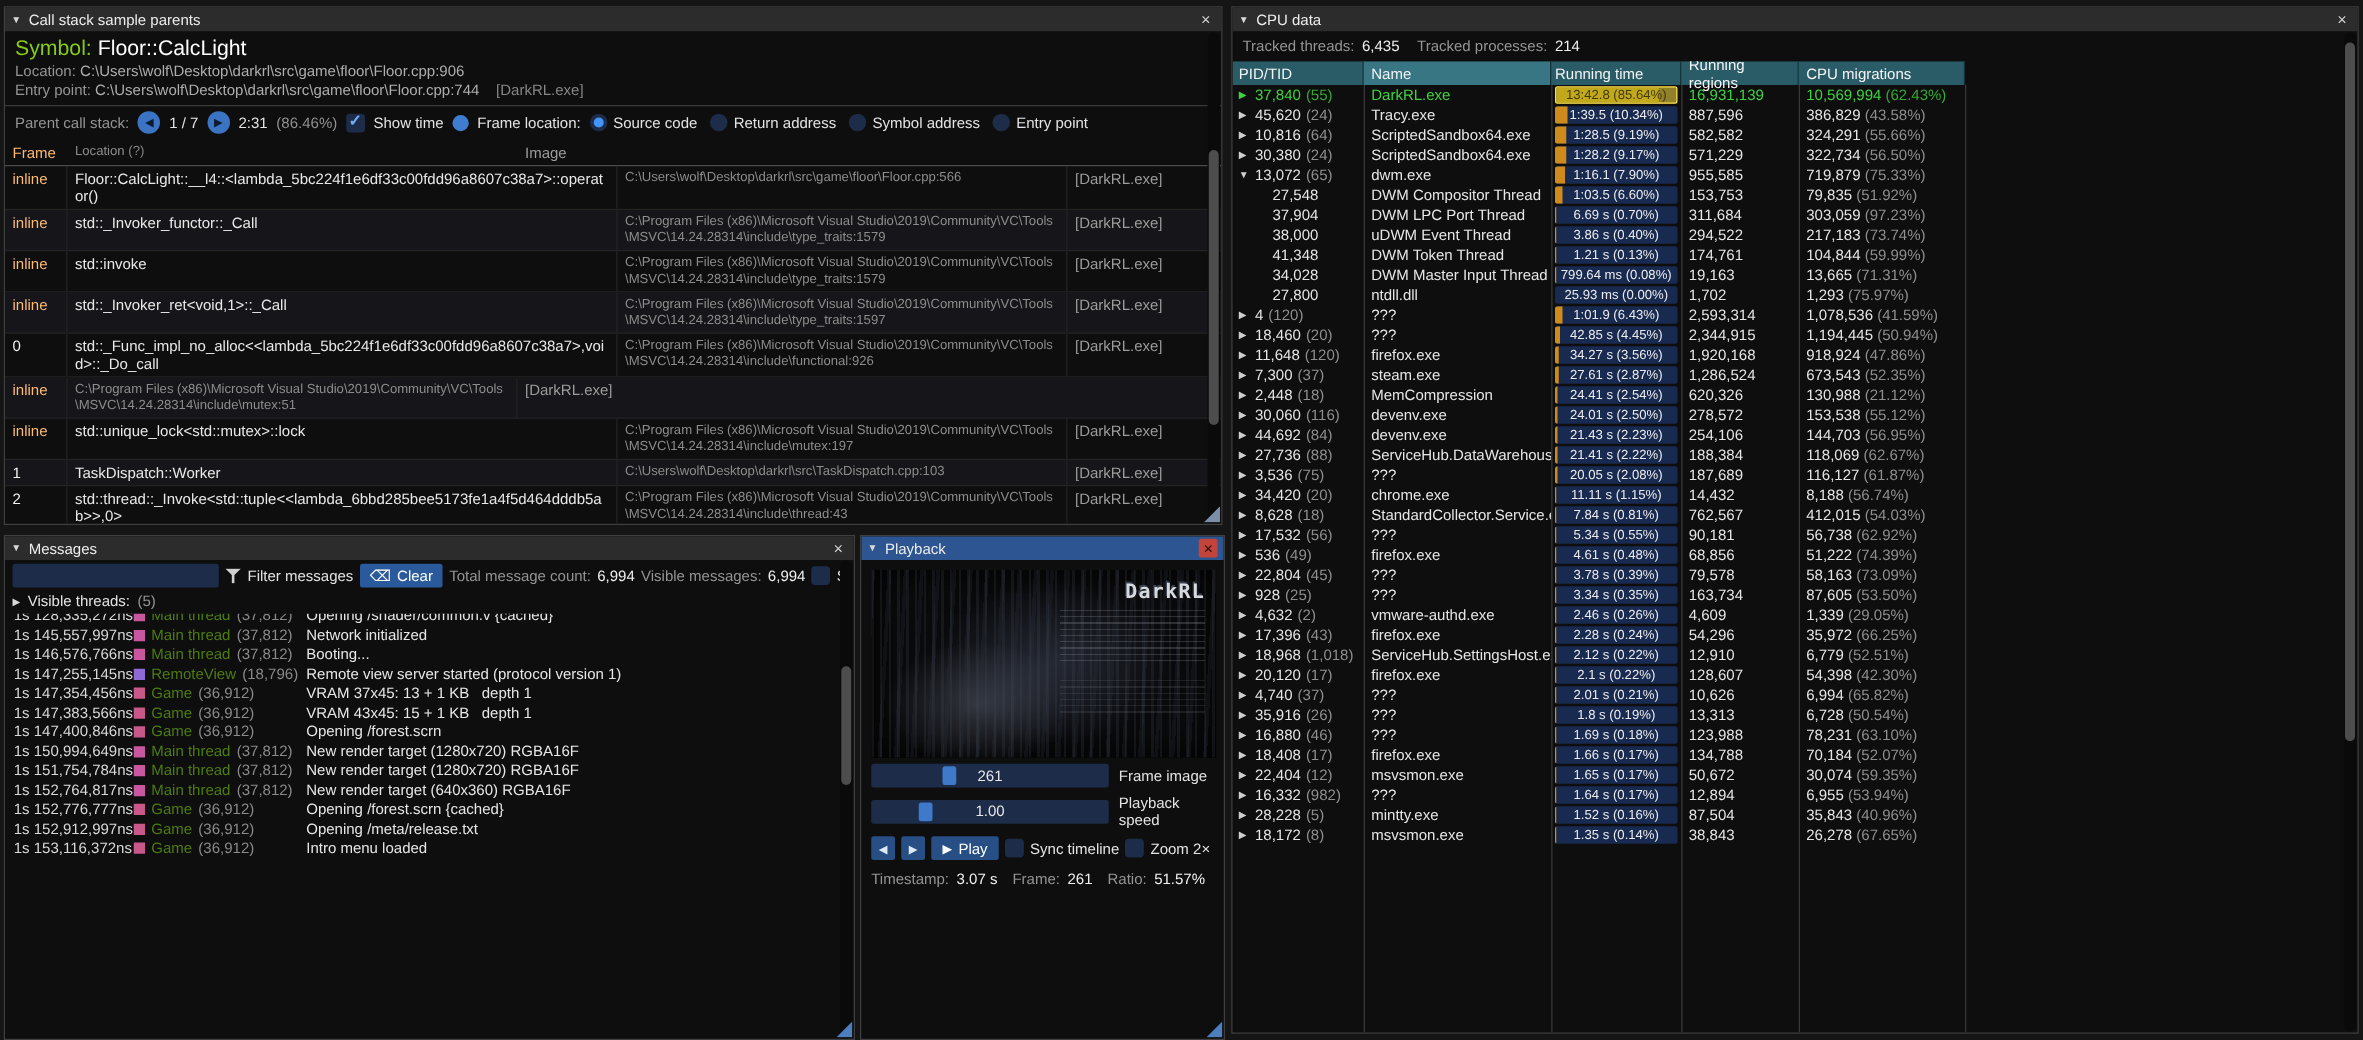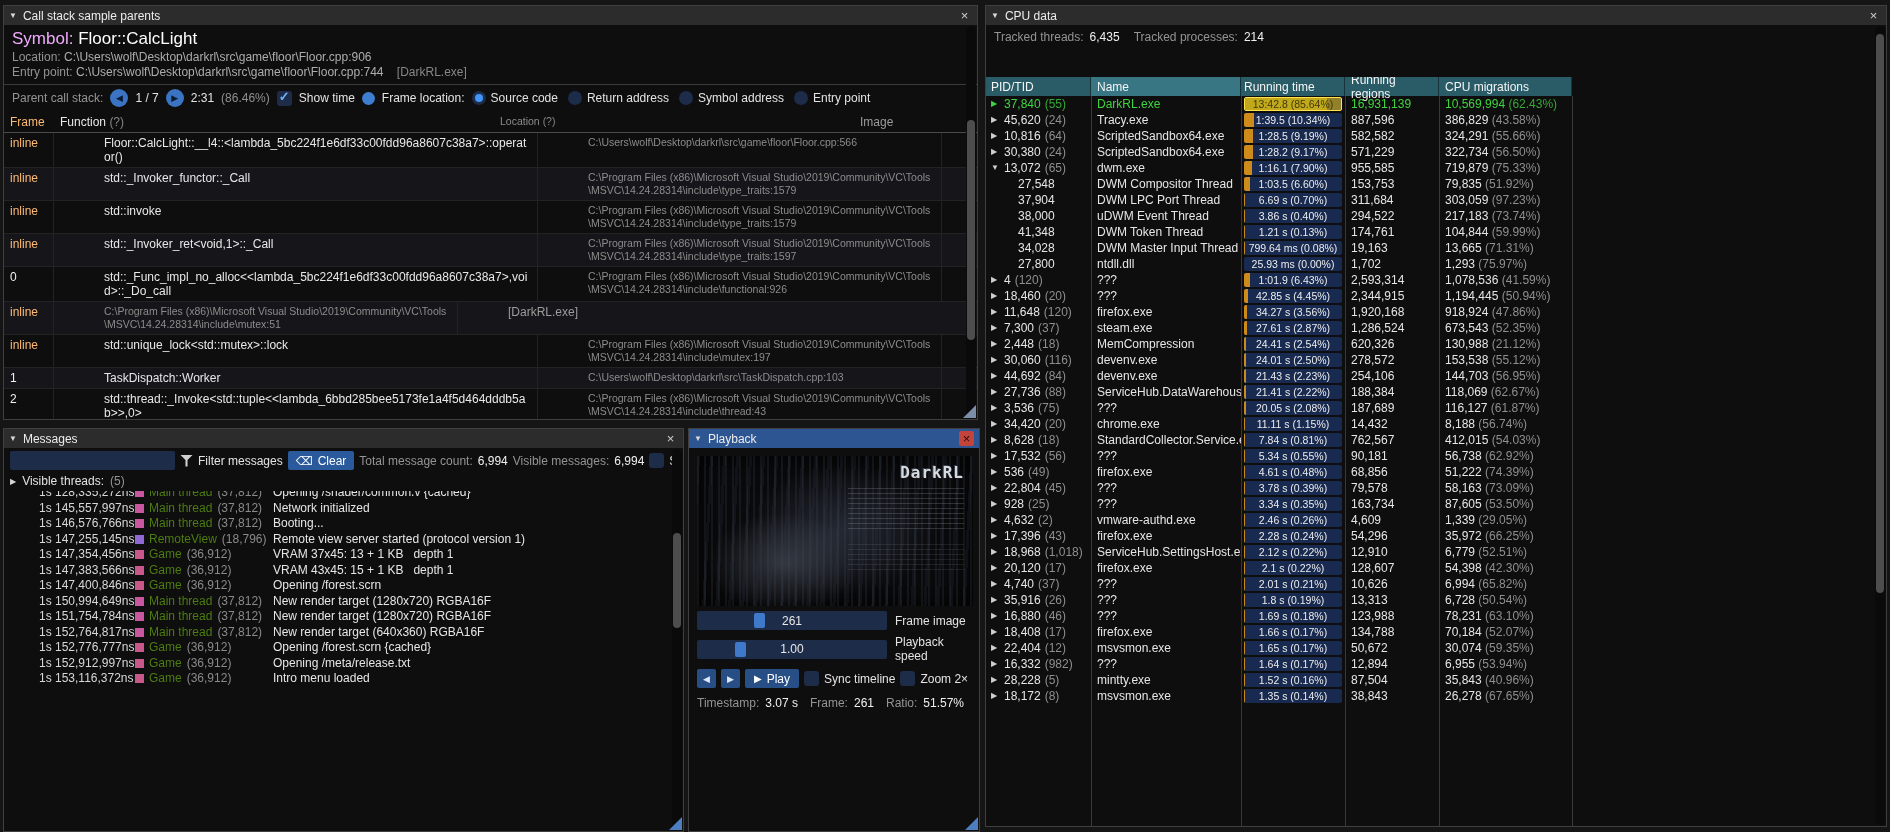--- a/index.html
+++ b/index.html
@@ -15,39 +15,39 @@
 .titlebar .tri{font-size:8px;color:#d8d8d8;}
 .titlebar .close{margin-left:auto;width:15px;height:15px;display:flex;align-items:center;justify-content:center;
   color:#cfcfcf;font-size:13px;border-radius:2px;line-height:1;}
 #p-playback .titlebar .close{background:#c2443a;color:#2a0b08;}
 .lbl{color:#949494;}
 .val{color:#f0f0f0;}
 .wlbl{color:#e3e3e3;}
 .dim2{color:#909090;}
 
 .cs-symbol{padding:4px 8px 0;font-size:17px;line-height:20px;}
-.cs-symbol .lbl{color:#f0abfc;}
+.cs-symbol .lbl{color:#84cc16;}
 .cs-symbol .val{color:#ffffff;}
 .cs-line{padding:1px 8px 0;color:#9a9a9a;line-height:14px;}
 .cs-line .path{color:#adadad;}
 .cs-line .img{color:#868686;margin-left:10px;}
 .cs-controls{display:flex;align-items:center;gap:7px;margin-top:5px;padding:4px 8px;border-top:1px solid #3a3a3a;}
 .navbtn{width:18px;height:18px;border-radius:50%;background:#3a74c2;color:#0b1b30;font-size:9px;
   display:flex;align-items:center;justify-content:center;flex:0 0 auto;}
 .cbx{width:15px;height:15px;border-radius:3px;background:#1c2c49;position:relative;display:inline-block;flex:0 0 auto;}
 .cbx.on::after{content:"✓";position:absolute;left:2px;top:-2px;color:#6fb1f7;font-size:13px;font-weight:bold;}
 .dot-icon{width:13px;height:13px;border-radius:50%;background:#3f7dd0;display:inline-block;flex:0 0 auto;}
 .radio{width:14px;height:14px;border-radius:50%;background:#1c2c49;display:inline-block;position:relative;flex:0 0 auto;}
 .radio.sel::after{content:"";position:absolute;inset:3px;border-radius:50%;background:#4296f9;}
 .radio-wrap{display:flex;align-items:center;gap:5px;color:#e3e3e3;}
 .cs-table{margin-top:1px;}
 .cs-hrow{display:flex;border-bottom:1px solid #4a4a4a;color:#f1f1f1;}
 .cs-hrow .hc{padding:3px 6px;}
 .help{color:#868686;}
-.cs-row{display:flex;border-bottom:1px solid #232323;gap:44px;}
+.cs-row{display:flex;border-bottom:1px solid #232323;}
 .cs-row:nth-child(even){background:#16161a;}
 .cc{padding:3px 6px;border-right:1px solid #232323;}
 .c-frame{width:50px;color:#fdba74;flex:0 0 auto;}
 .c-frame.num{color:#f2f2f2;}
 .c-func{width:440px;color:#e8e8e8;word-break:break-all;line-height:14px;flex:0 0 auto;}
 .c-loc{width:360px;color:#8c8c8c;word-break:break-all;font-size:10.5px;line-height:13px;flex:0 0 auto;}
 .c-img{width:95px;color:#9c9c9c;border-right:none;flex:0 0 auto;}
 
 .vscroll{position:absolute;width:10px;background:#0a0a0a;right:1px;top:20px;bottom:1px;border-radius:5px;}
 .vscroll .thumb{position:absolute;left:1px;right:1px;border-radius:4px;background:#4d4d4d;}
@@ -58,21 +58,21 @@
 .grip.blue{background:#4d7fc0;}
 .grip.gray{background:#7d8fa8;}
 
 .msg-toolbar{display:flex;align-items:center;gap:5px;padding:3px 6px;height:25px;white-space:nowrap;overflow:hidden;}
 .msg-input{width:165px;height:19px;background:#1c2c49;border-radius:2px;flex:0 0 auto;}
 .funnel{width:13px;height:12px;background:#cfcfcf;clip-path:polygon(0 0,100% 0,58% 45%,58% 100%,42% 100%,42% 45%);flex:0 0 auto;}
 .btn{display:flex;align-items:center;gap:5px;background:#2a5a9b;color:#fff;padding:0 8px;border-radius:2px;height:19px;flex:0 0 auto;}
 .msg-toolbar2{display:flex;align-items:center;gap:6px;padding:1px 6px 3px;height:18px;}
 .tree-arrow{font-size:8px;color:#d8d8d8;}
 .msg-list{position:absolute;left:0;right:12px;top:62px;bottom:0;overflow:hidden;}
-.msg-list-inner{margin-top:-6px;margin-left:28px;}
+.msg-list-inner{margin-top:-6px;}
 .msg-row{display:flex;height:15.5px;line-height:15.5px;white-space:pre;}
 .m-time{width:103px;padding-left:7px;color:#d8d8d8;flex:0 0 auto;}
 .m-thread{width:138px;display:flex;align-items:center;gap:5px;flex:0 0 auto;}
 .swatch{width:9px;height:9px;flex:0 0 auto;}
 .m-tname{color:#4d7c0f;}
 .m-tid{color:#8a8a8a;}
 .m-text{color:#e6e6e6;}
 
 .pb-body{padding:8px;}
 .pb-image{width:276px;height:150px;position:relative;background:#0a0a0c;overflow:hidden;
@@ -96,21 +96,21 @@
 .slider .sval{position:absolute;inset:0;display:flex;align-items:center;justify-content:center;color:#e8e8e8;}
 .pb-buttons{display:flex;align-items:center;gap:5px;margin-top:6px;white-space:nowrap;}
 .sqbtn{width:19px;height:19px;background:#274f86;border-radius:2px;color:#dfe9f5;display:flex;
   align-items:center;justify-content:center;font-size:9px;flex:0 0 auto;}
 .play-btn{height:19px;padding:0 9px;background:#274f86;border-radius:2px;color:#fff;display:flex;
   align-items:center;gap:5px;flex:0 0 auto;}
 .play-btn .pi{font-size:10px;}
 .pb-info{display:flex;gap:6px;margin-top:8px;white-space:nowrap;}
 
 .cpu-stats{display:flex;gap:6px;padding:5px 8px 4px;}
-.cpu-tablearea{position:absolute;top:43px;left:0;right:12px;bottom:0;overflow:hidden;margin-top:28px;}
+.cpu-tablearea{position:absolute;top:43px;left:0;right:12px;bottom:0;overflow:hidden;}
 .cpu-hrow{display:flex;height:19px;}
 .cpu-hc{display:flex;align-items:center;padding:0 6px;background:#2a5c68;color:#f4f4f4;
   border-right:1px solid #16323a;flex:0 0 auto;}
 .cpu-hc.hl{background:#387684;text-align:right;}
 .vline{position:absolute;top:19px;bottom:0;width:1px;background:#383838;}
 .cpu-row{display:flex;height:16px;}
 .cu{padding:1px 6px;height:16px;line-height:14px;overflow:hidden;white-space:nowrap;flex:0 0 auto;}
 .c1{width:105px;display:flex;align-items:center;gap:4px;padding-left:5px;}
 .c2{width:150px;}
 .c3{width:104px;padding:1px 3px;}
@@ -179,21 +179,20 @@
         </label>
         <label class="radio-wrap">
           <span class="radio"></span>
           <span>Entry point</span>
         </label>
       </span>
   </div>
   <div class="cs-table">
     <div class="cs-hrow">
       <div class="hc c-frame"><span>Frame</span></div>
-      <div class="hc c-func"><span>Function</span> <span class="help">(?)</span></div>
       <div class="hc c-loc"><span>Location</span> <span class="help">(?)</span></div>
       <div class="hc c-img"><span>Image</span></div>
     </div>
     <div>
         <div class="cs-row">
           <div class="cc c-frame">inline</div>
           <div class="cc c-func">Floor::CalcLight::__l4::&lt;lambda_5bc224f1e6df33c00fdd96a8607c38a7&gt;::operator()</div>
           <div class="cc c-loc">C:\Users\wolf\Desktop\darkrl\src\game\floor\Floor.cpp:566</div>
           <div class="cc c-img">[DarkRL.exe]</div>
         </div>

